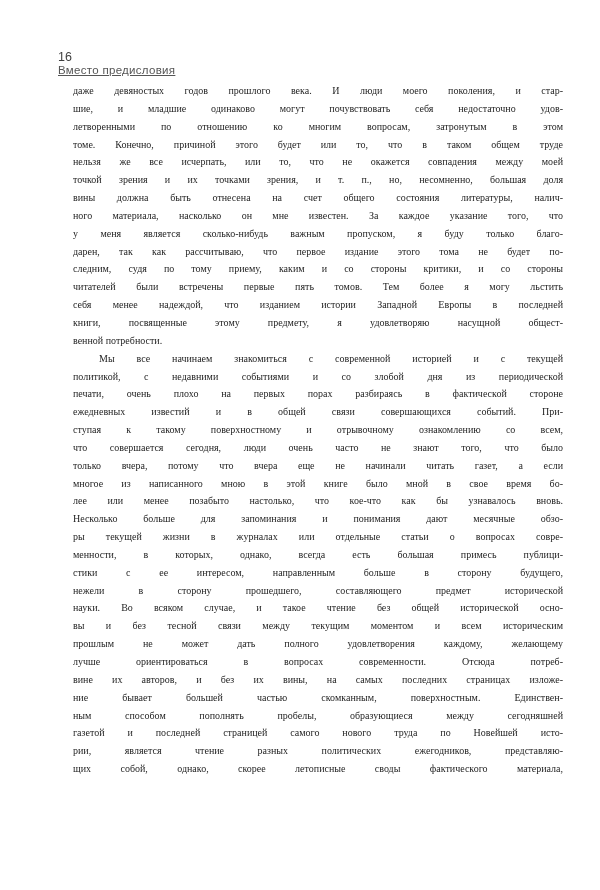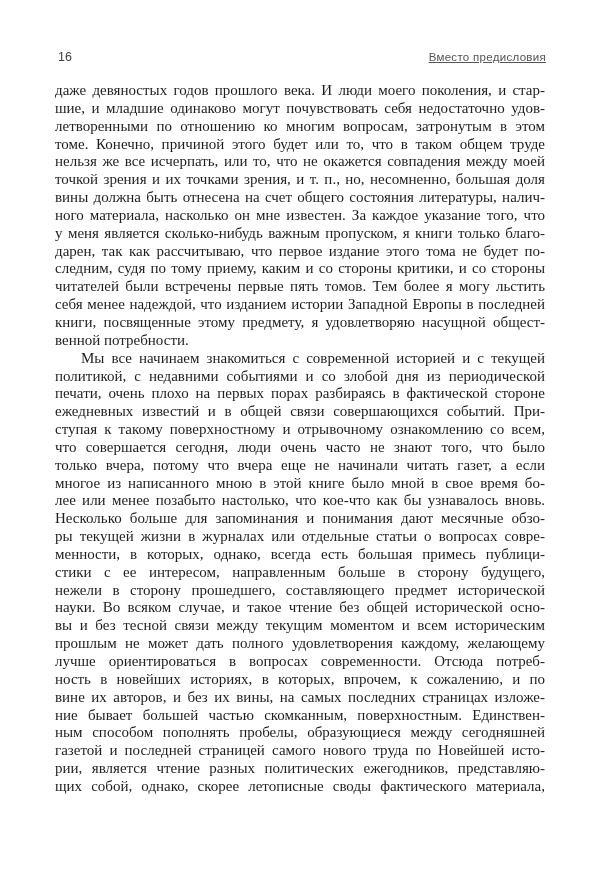--- a/index.html
+++ b/index.html
@@ -16,38 +16,39 @@
   }
   .page-header {
     position: absolute;
     top: 50px;
     left: 58px;
     right: 54px;
     display: flex;
     justify-content: space-between;
     align-items: baseline;
     font-family: "Liberation Sans", sans-serif;
+    flex-direction: column;
   }
   .page-number {
     font-size: 12.5px;
     color: #3f3f3f;
   }
   .running-title {
     font-size: 11.5px;
     letter-spacing: 0.3px;
     color: #555555;
     text-decoration: underline;
   }
   .text-block {
     position: absolute;
     top: 82px;
-    left: 55px;
+    left: 73px;
     width: 490px;
     font-family: "Liberation Serif", serif;
-    font-size: 15px;
+    font-size: 10px;
     color: #1e1e1e;
   }
   .line {
     height: 17.85px;
     line-height: 17.85px;
     white-space: nowrap;
     overflow: hidden;
     text-align: justify;
     text-align-last: justify;
   }
@@ -69,21 +70,21 @@
   <div class="text-block">
       <div>
         <div class="line">даже девяностых годов прошлого века. И люди моего поколения, и стар-</div>
         <div class="line">шие, и младшие одинаково могут почувствовать себя недостаточно удов-</div>
         <div class="line">летворенными по отношению ко многим вопросам, затронутым в этом</div>
         <div class="line">томе. Конечно, причиной этого будет или то, что в таком общем труде</div>
         <div class="line">нельзя же все исчерпать, или то, что не окажется совпадения между моей</div>
         <div class="line">точкой зрения и их точками зрения, и т. п., но, несомненно, большая доля</div>
         <div class="line">вины должна быть отнесена на счет общего состояния литературы, налич-</div>
         <div class="line">ного материала, насколько он мне известен. За каждое указание того, что</div>
-        <div class="line">у меня является сколько-нибудь важным пропуском, я книги только благо-</div>
+        <div class="line">у меня является сколько-нибудь важным пропуском, я буду только благо-</div>
         <div class="line">дарен, так как рассчитываю, что первое издание этого тома не будет по-</div>
         <div class="line">следним, судя по тому приему, каким и со стороны критики, и со стороны</div>
         <div class="line">читателей были встречены первые пять томов. Тем более я могу льстить</div>
         <div class="line">себя менее надеждой, что изданием истории Западной Европы в последней</div>
         <div class="line">книги, посвященные этому предмету, я удовлетворяю насущной общест-</div>
         <div class="line par-end">венной потребности.</div>
       </div>
       <div>
         <div class="line indent">Мы все начинаем знакомиться с современной историей и с текущей</div>
         <div class="line">политикой, с недавними событиями и со злобой дня из периодической</div>
@@ -96,21 +97,20 @@
         <div class="line">лее или менее позабыто настолько, что кое-что как бы узнавалось вновь.</div>
         <div class="line">Несколько больше для запоминания и понимания дают месячные обзо-</div>
         <div class="line">ры текущей жизни в журналах или отдельные статьи о вопросах совре-</div>
         <div class="line">менности, в которых, однако, всегда есть большая примесь публици-</div>
         <div class="line">стики с ее интересом, направленным больше в сторону будущего,</div>
         <div class="line">нежели в сторону прошедшего, составляющего предмет исторической</div>
         <div class="line">науки. Во всяком случае, и такое чтение без общей исторической осно-</div>
         <div class="line">вы и без тесной связи между текущим моментом и всем историческим</div>
         <div class="line">прошлым не может дать полного удовлетворения каждому, желающему</div>
         <div class="line">лучше ориентироваться в вопросах современности. Отсюда потреб-</div>
-        <div class="line">ность в новейших историях, в которых, впрочем, к сожалению, и по</div>
         <div class="line">вине их авторов, и без их вины, на самых последних страницах изложе-</div>
         <div class="line">ние бывает большей частью скомканным, поверхностным. Единствен-</div>
         <div class="line">ным способом пополнять пробелы, образующиеся между сегодняшней</div>
         <div class="line">газетой и последней страницей самого нового труда по Новейшей исто-</div>
         <div class="line">рии, является чтение разных политических ежегодников, представляю-</div>
         <div class="line">щих собой, однако, скорее летописные своды фактического материала,</div>
       </div>
     </div>
 </div>
 

